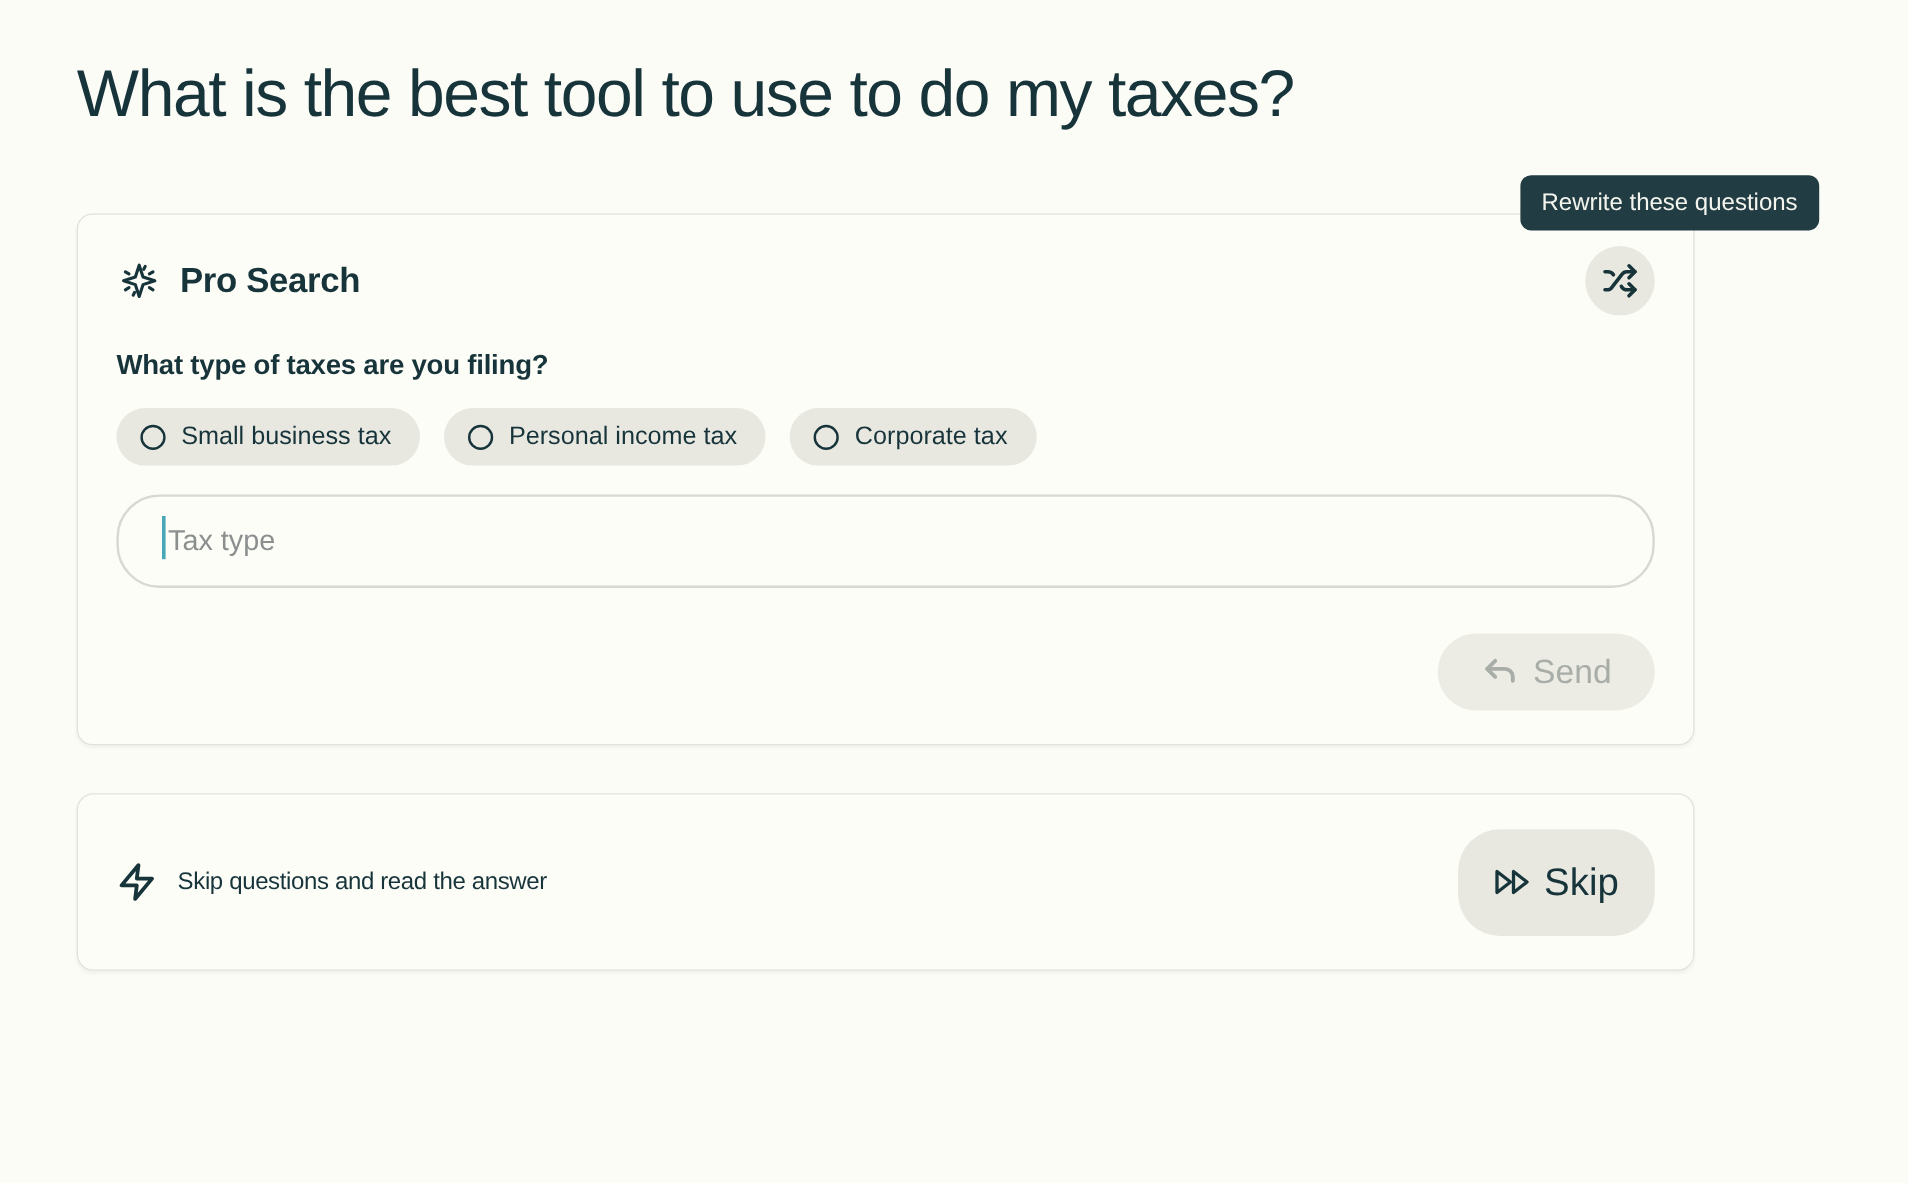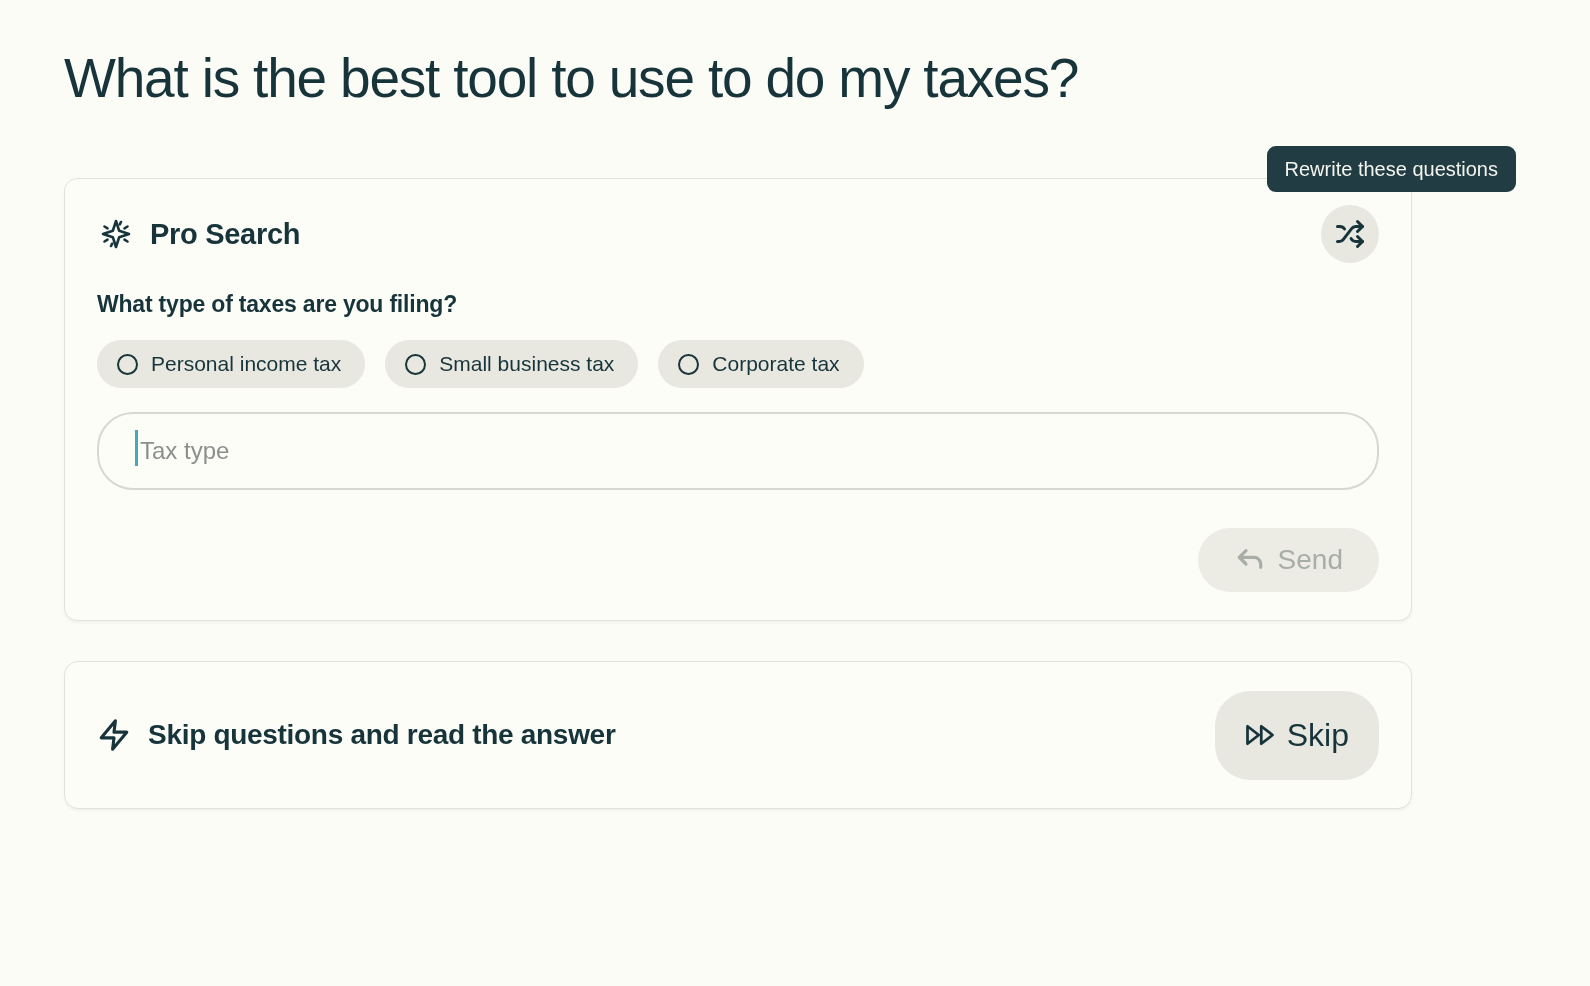--- a/index.html
+++ b/index.html
@@ -133,21 +133,21 @@
     color:var(--muted-txt);
     font-size:28px;font-weight:500;
   }
   .card.skip{
     margin-top:40px;
     height:148px;
     padding:0 32px;
     display:flex;align-items:center;justify-content:space-between;
   }
   .skip-left{display:flex;align-items:center;gap:17px;}
-  .skip-label{font-size:28px;font-weight:700;letter-spacing:-0.3px;}
+  .skip-label{font-size:20px;font-weight:400;letter-spacing:-0.3px;}
   .skip-btn{
     height:89px;padding:0 30px;
     border-radius:35px;
     background:var(--chip);
     color:var(--ink);
     font-size:32px;font-weight:500;
   }
 </style>
 </head>
 <body>
@@ -183,25 +183,25 @@
         </svg>
       </span>
     </button>
   </div>
 
   <div class="q-label">What type of taxes are you filing?</div>
 
   <div class="chips">
     <button class="chip">
       <span class="radio"></span>
-      <span>Personal income tax</span>
+      <span>Small business tax</span>
     </button>
     <button class="chip">
       <span class="radio"></span>
-      <span>Small business tax</span>
+      <span>Personal income tax</span>
     </button>
     <button class="chip">
       <span class="radio"></span>
       <span>Corporate tax</span>
     </button>
   </div>
 
 
   <div class="input-wrap">
     <input class="text-input" type="text" placeholder="Tax type" style="">

